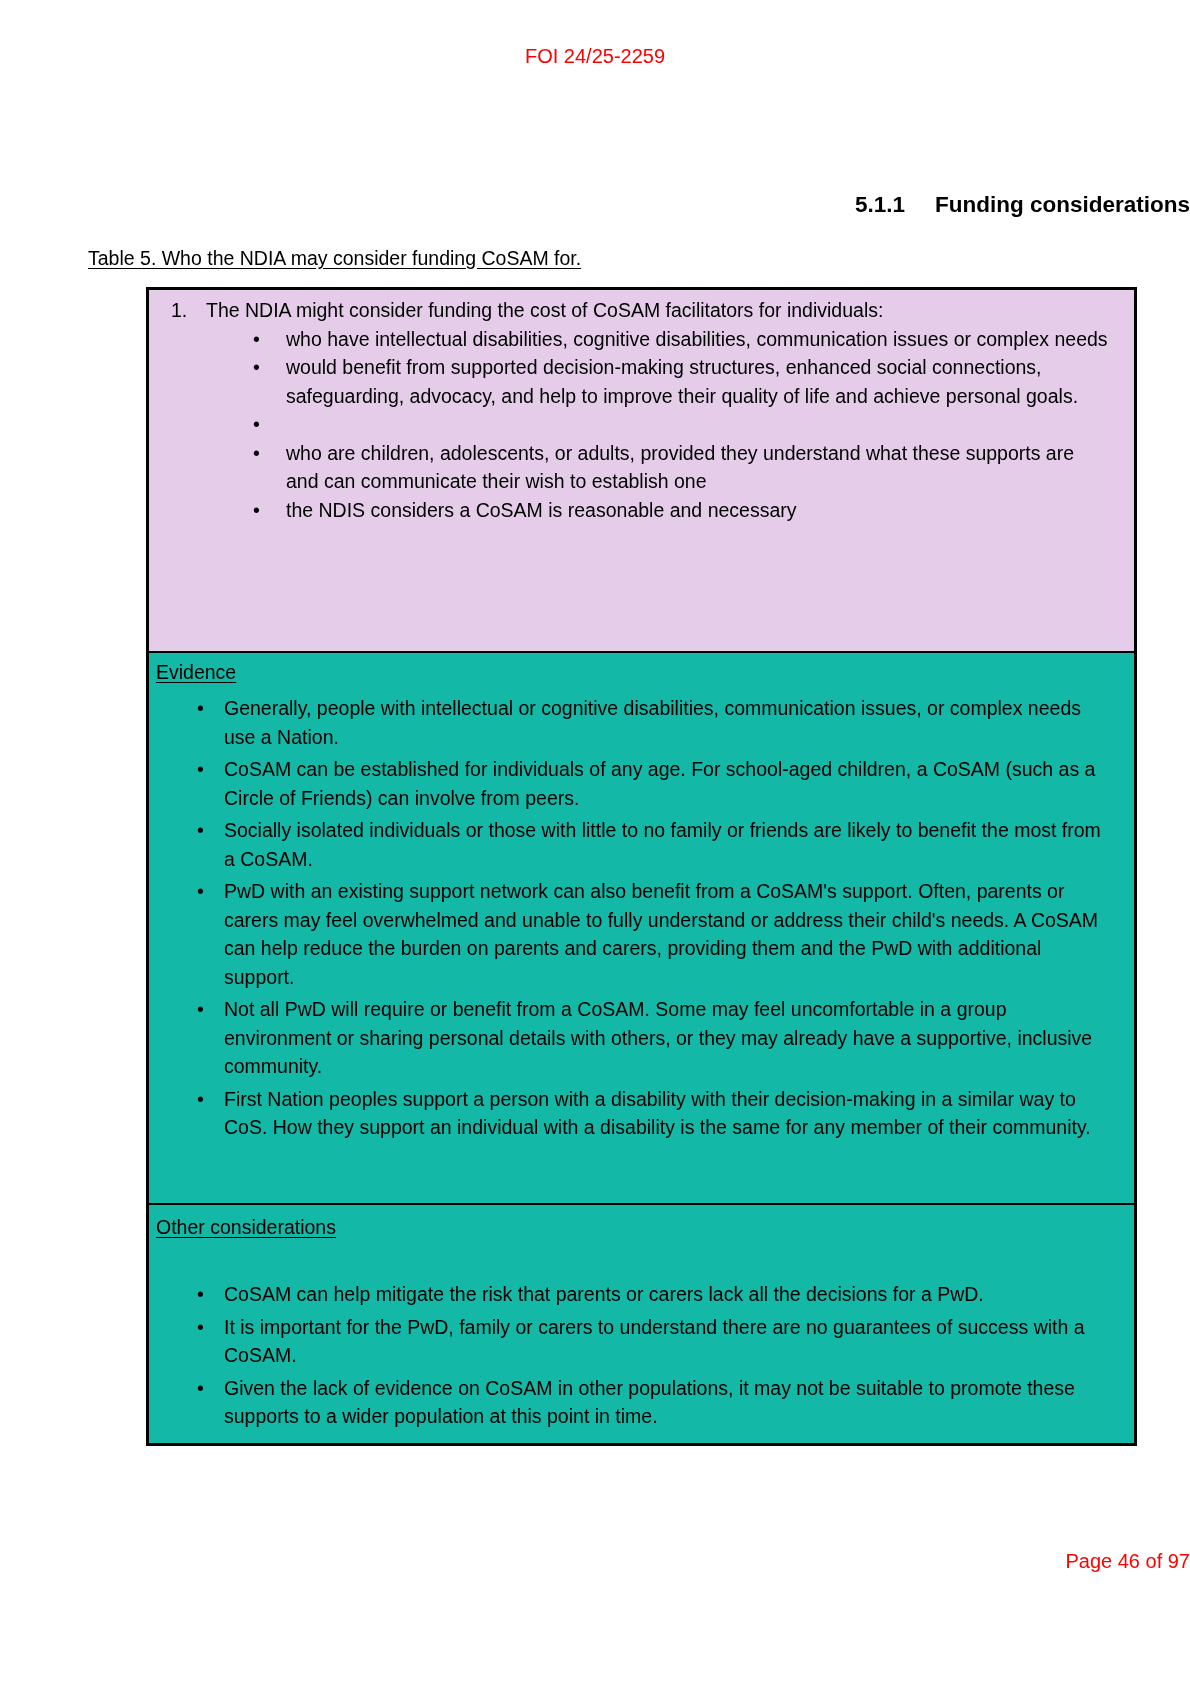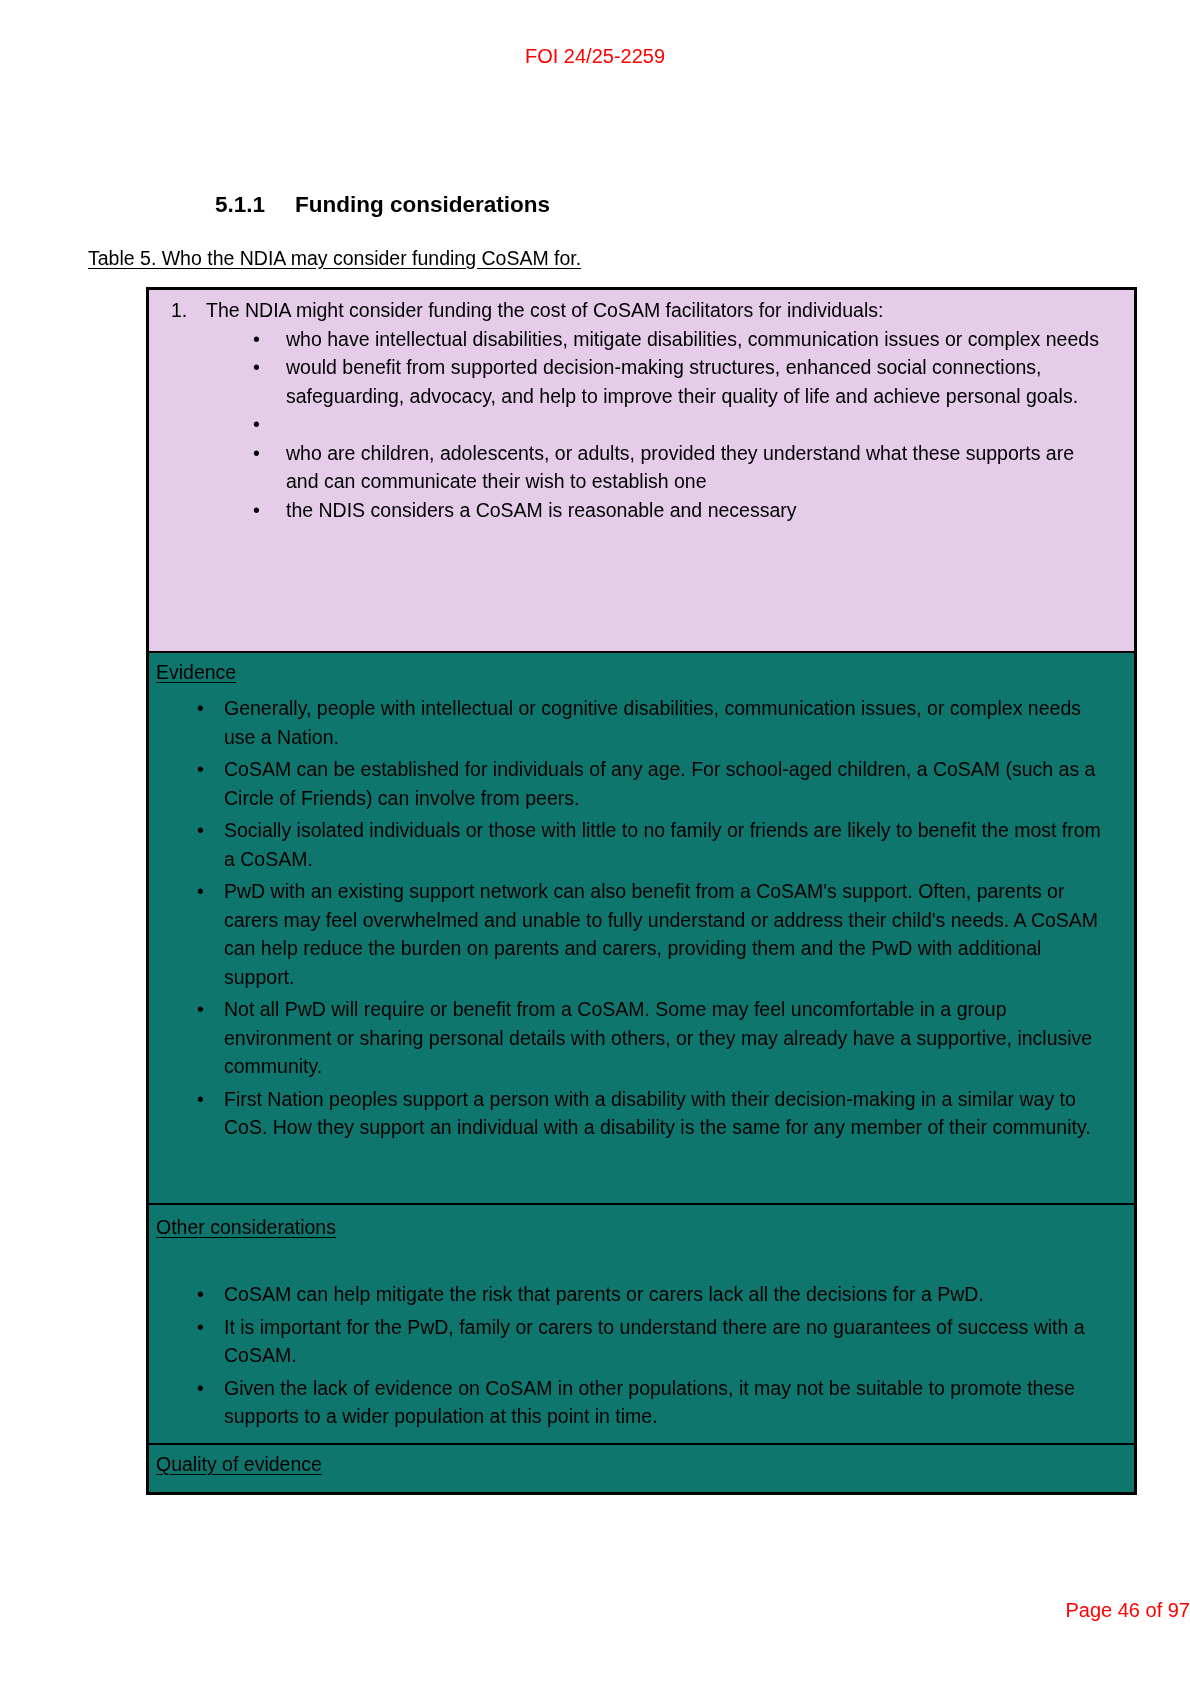--- a/index.html
+++ b/index.html
@@ -17,36 +17,37 @@
     color: #ff0000;
     font-size: 20px;
     line-height: 24px;
   }
   .section-heading {
     margin-top: 125px;
     padding-left: 215px;
     font-weight: bold;
     font-size: 22.5px;
     line-height: 24px;
+    text-align: right;
   }
   .section-heading .sec-num { display: inline-block; margin-right: 30px; }
   .table-caption {
     margin-top: 28px;
     margin-left: 88px;
     font-size: 19.5px;
     line-height: 26px;
   }
   .u { text-decoration: underline; text-underline-offset: 3px; }
   .tbl {
     margin-top: 16px;
     margin-left: 146px;
     width: 991px;
     border: 3px solid #000000;
   }
-  .tbl-row { background: #0f766e; }
+  .tbl-row { background: #14b8a6; }
   .tbl-row + .tbl-row { border-top: 2px solid #000000; }
   .row-purple {
     background: #e5cdea;
     min-height: 361px;
     padding: 6px 24px 0 2px;
   }
   .row-evidence  { min-height: 552px; padding: 5px 18px 0 7px; }
   .row-other     { min-height: 240px; padding: 8px 18px 0 7px; }
   .row-quality   { min-height: 49px;  padding: 5px 18px 0 7px; }
   .body-text { font-size: 19.5px; line-height: 28.5px; }
@@ -90,21 +91,21 @@
   <div class="tbl">
 
     <div class="tbl-row row-purple body-text">
       <div class="num-item">
         <span class="num">1.</span>
         <span>The NDIA might consider funding the cost of CoSAM facilitators for individuals:</span>
       </div>
       <ul class="bullets">
         <li>
             <span class="marker">•</span>
-            <span>who have intellectual disabilities, mitigate disabilities, communication issues or complex needs</span>
+            <span>who have intellectual disabilities, cognitive disabilities, communication issues or complex needs</span>
           </li>
         <li>
             <span class="marker">•</span>
             <span>would benefit from supported decision-making structures, enhanced social connections, safeguarding, advocacy, and help to improve their quality of life and achieve personal goals.</span>
           </li>
         <li>
             <span class="marker">•</span>
           </li>
         <li>
             <span class="marker">•</span>
@@ -162,25 +163,20 @@
             <span class="marker">•</span>
             <span>It is important for the PwD, family or carers to understand there are no guarantees of success with a CoSAM.</span>
           </li>
         <li>
             <span class="marker">•</span>
             <span>Given the lack of evidence on CoSAM in other populations, it may not be suitable to promote these supports to a wider population at this point in time.</span>
           </li>
       </ul>
     </div>
 
-    <div class="tbl-row row-quality body-text">
-      <div class="cell-heading">
-        <span class="u">Quality of evidence</span>
-      </div>
-    </div>
 
   </div>
 
   <div class="doc-footer">
     <span>Page 46 of 97</span>
   </div>
 
 </div>
 
 </body></html>

